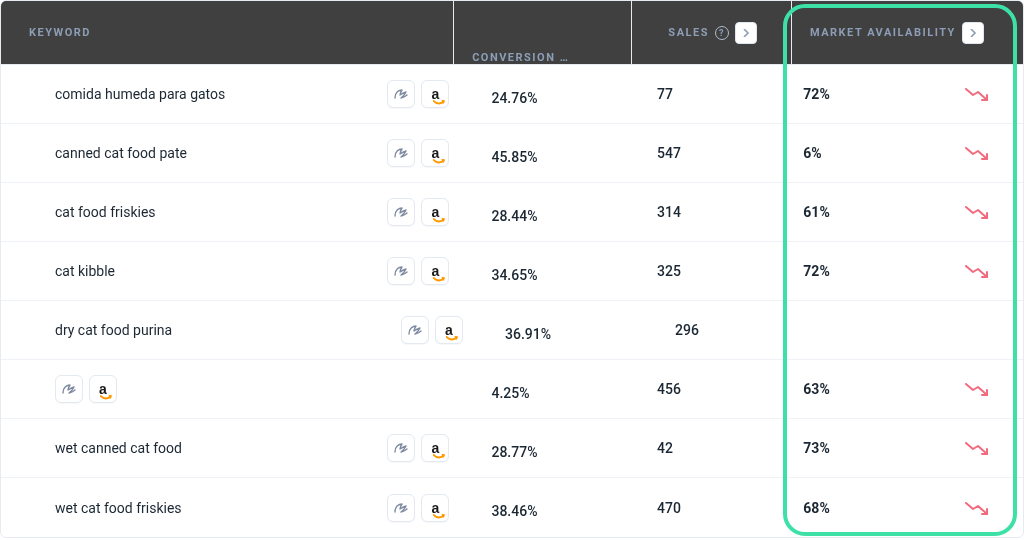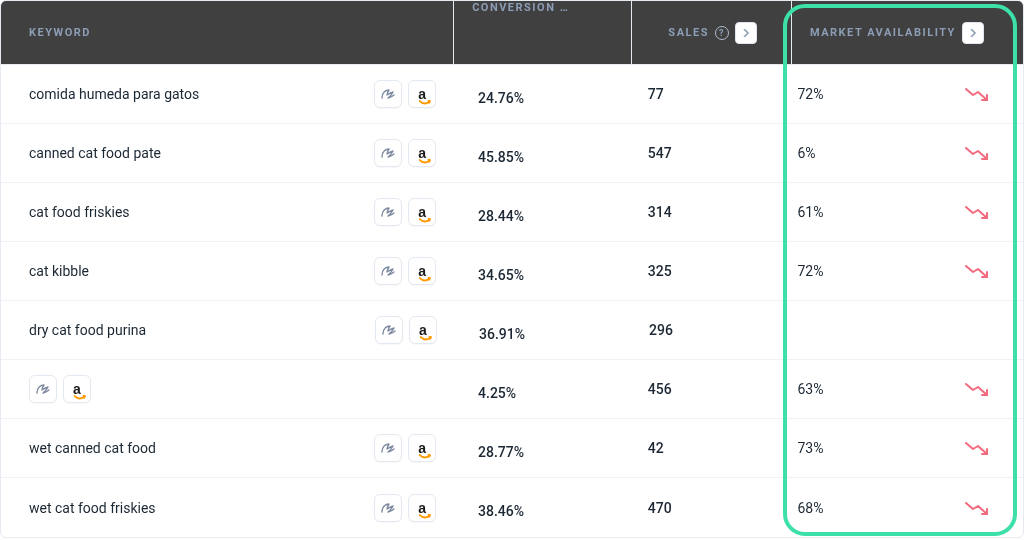--- a/index.html
+++ b/index.html
@@ -28,21 +28,21 @@
     font-weight: 700;
     letter-spacing: 1.5px;
     color: #8c9db5;
     text-transform: uppercase;
     display: flex;
     align-items: center;
     gap: 6px;
     padding: 0 18px;
   }
   .col-keyword { width: 460px; padding-left: 28px; }
-  .col-conv    { width: 170px; border-left: 1px solid #e6ebf1; height:100%; display:flex; align-items:flex-start;}
+  .col-conv    { width: 170px; border-left: 1px solid #e6ebf1; height:100%; display:flex; align-items:flex-end;}
   .col-sales   { width: 150px; border-left: 1px solid #e6ebf1; height:100%; display:flex; align-items:center;justify-content:flex-end;}
   .col-avail   { width: 244px; border-left: 1px solid #e6ebf1; height:100%; display:flex; align-items:center;}
   .head-cell .mini-btn {
     width: 22px; height: 22px;
     border: 1px solid #dfe6ee;
     border-radius: 4px;
     background: #fff;
     display: inline-flex;
     align-items: center;
     justify-content: center;
@@ -55,39 +55,40 @@
     border-radius:50%;
     font-size:9px;
     align-items:center;justify-content:center;
     color:#8c9db5;
   }
   .body-row {
     display: flex;
     align-items: center;
     height: 59px;
     border-bottom: 1px solid #eef2f6;
+    padding-left: 26px;
   }
   .body-row:last-child { border-bottom: none; }
   .cell { padding: 0 18px; display:flex; align-items:center; }
   .kw-cell { width: 460px; padding-left: 28px; justify-content: space-between; }
   .kw-text { color: #1b2733; font-size: 14px; }
   .kw-icons { display:flex; gap:6px; padding-right: 6px;}
   .icon-box {
     width: 28px; height: 28px;
     border: 1px solid #e3e9f0;
     border-radius: 6px;
     background:#fff;
     display:flex;align-items:center;justify-content:center;
     cursor:pointer;
     box-shadow: 0 1px 1px rgba(20,30,50,0.03);
   }
   .conv-cell  { width: 170px; color:#1b2733; font-weight:500;margin-top:7px; }
   .sales-cell { width: 150px; color:#1b2733; font-weight:500; }
   .avail-cell { width: 244px; display:flex; align-items:center; justify-content:space-between; padding-right:32px; }
-  .avail-val { color:#1b2733; font-weight:400; }
+  .avail-val { color:#1b2733; font-weight:700; }
   .trend { display:inline-flex; }
 
   
   .highlight-box {
     position: absolute;
     border: 4px solid #3de0a7;
     border-radius: 22px;
     pointer-events: none;
   }
   .wrap { position: relative; width:1024px; }

